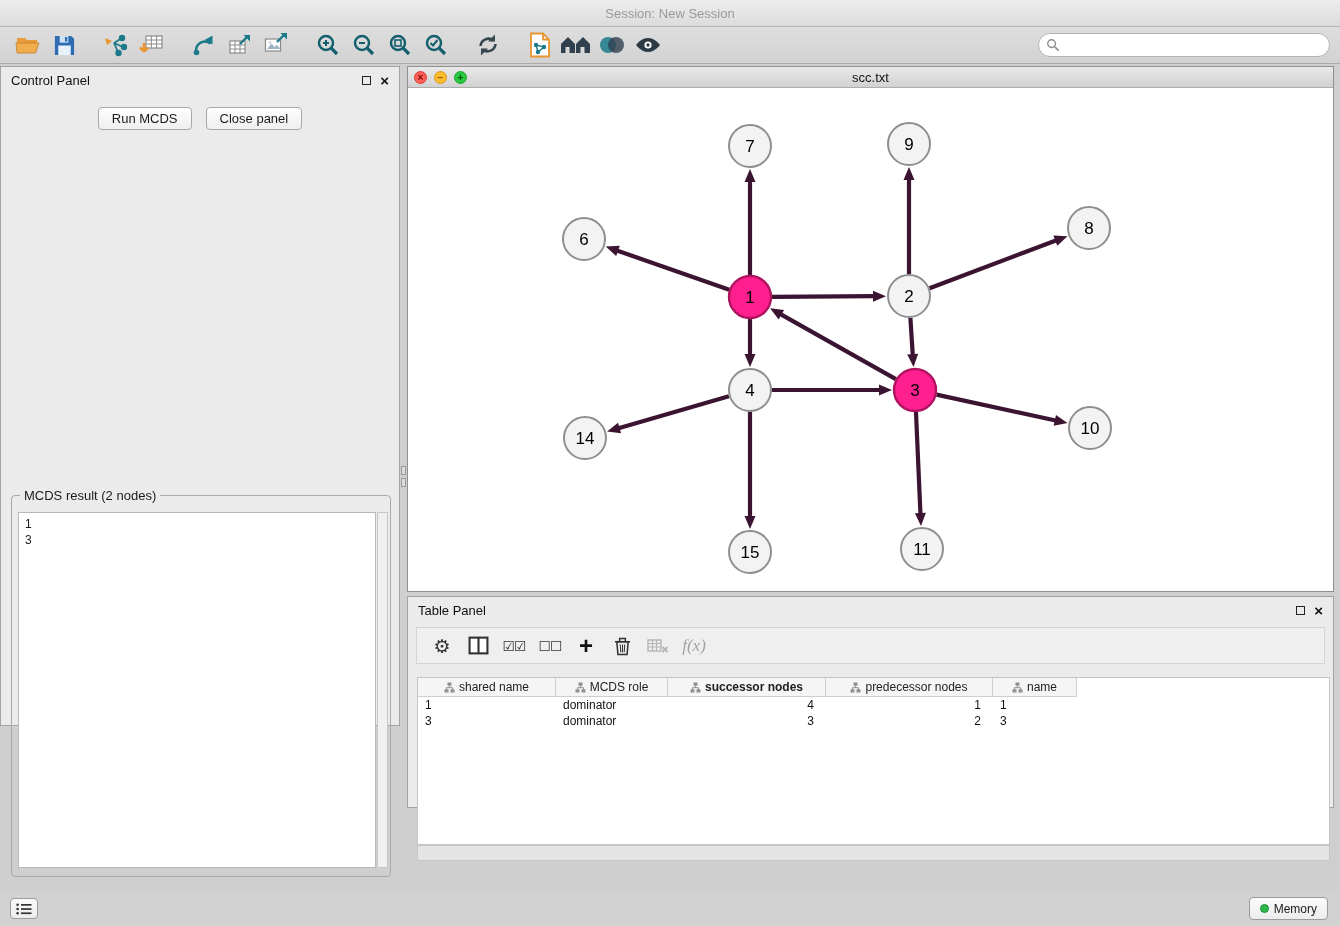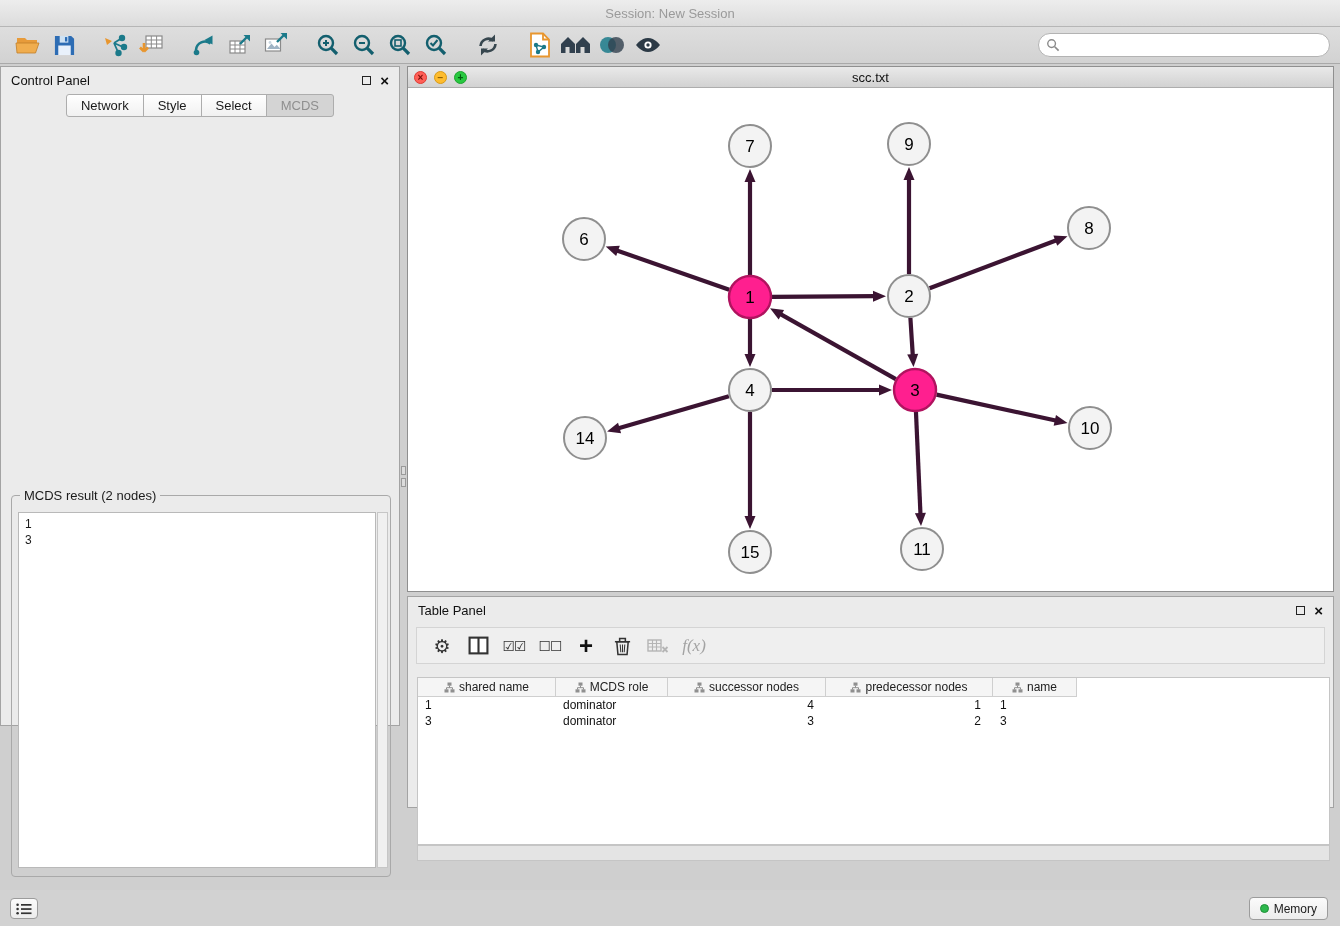--- a/index.html
+++ b/index.html
@@ -249,26 +249,24 @@
 </div>
 
 <div class="control-panel">
   <div class="panel-header">
     <span>Control Panel</span>
     <span class="winbtns">
       <span class="wb-float"></span>
       <span class="wb-close">×</span>
     </span>
   </div>
-  <div class="cp-tabs" id="cp-tabs">
-      <div class="tabbtn">Network</div>
-      <div class="tabbtn">Style</div>
-      <div class="tabbtn">Select</div>
-      <div class="tabbtn active">MCDS</div>
-    </div>
+  <div class="cp-buttons">
+    <button class="pushbtn">Run MCDS</button>
+    <button class="pushbtn">Close panel</button>
+  </div>
   <div class="result-group">
     <span class="result-legend">MCDS result (2 nodes)</span>
     <div class="result-list" id="result-lines">
         <div>1</div>
         <div>3</div>
       </div>
     <div class="result-scroll"></div>
   </div>
 </div>
 
@@ -423,21 +421,21 @@
         </div>
         <div class="th" style="width: 112px;">
           <svg width="11" height="11" viewBox="0 0 11 11">
             <rect x="3.5" y="0.5" width="4" height="3.2" fill="#8f8f8f"></rect>
             <path d="M5.5 3.7v2M2.5 7.4v-1.7h6v1.7" stroke="#8f8f8f" stroke-width="1" fill="none"></path>
             <rect x="0.5" y="7.3" width="4" height="3.2" fill="#8f8f8f"></rect>
             <rect x="6.5" y="7.3" width="4" height="3.2" fill="#8f8f8f"></rect>
           </svg>
           <span>MCDS role</span>
         </div>
-        <div class="th" style="width: 158px;">
+        <div class="th" style="width: 158px; font-weight: bold;">
           <svg width="11" height="11" viewBox="0 0 11 11">
             <rect x="3.5" y="0.5" width="4" height="3.2" fill="#8f8f8f"></rect>
             <path d="M5.5 3.7v2M2.5 7.4v-1.7h6v1.7" stroke="#8f8f8f" stroke-width="1" fill="none"></path>
             <rect x="0.5" y="7.3" width="4" height="3.2" fill="#8f8f8f"></rect>
             <rect x="6.5" y="7.3" width="4" height="3.2" fill="#8f8f8f"></rect>
           </svg>
           <span>successor nodes</span>
         </div>
         <div class="th" style="width: 167px;">
           <svg width="11" height="11" viewBox="0 0 11 11">

